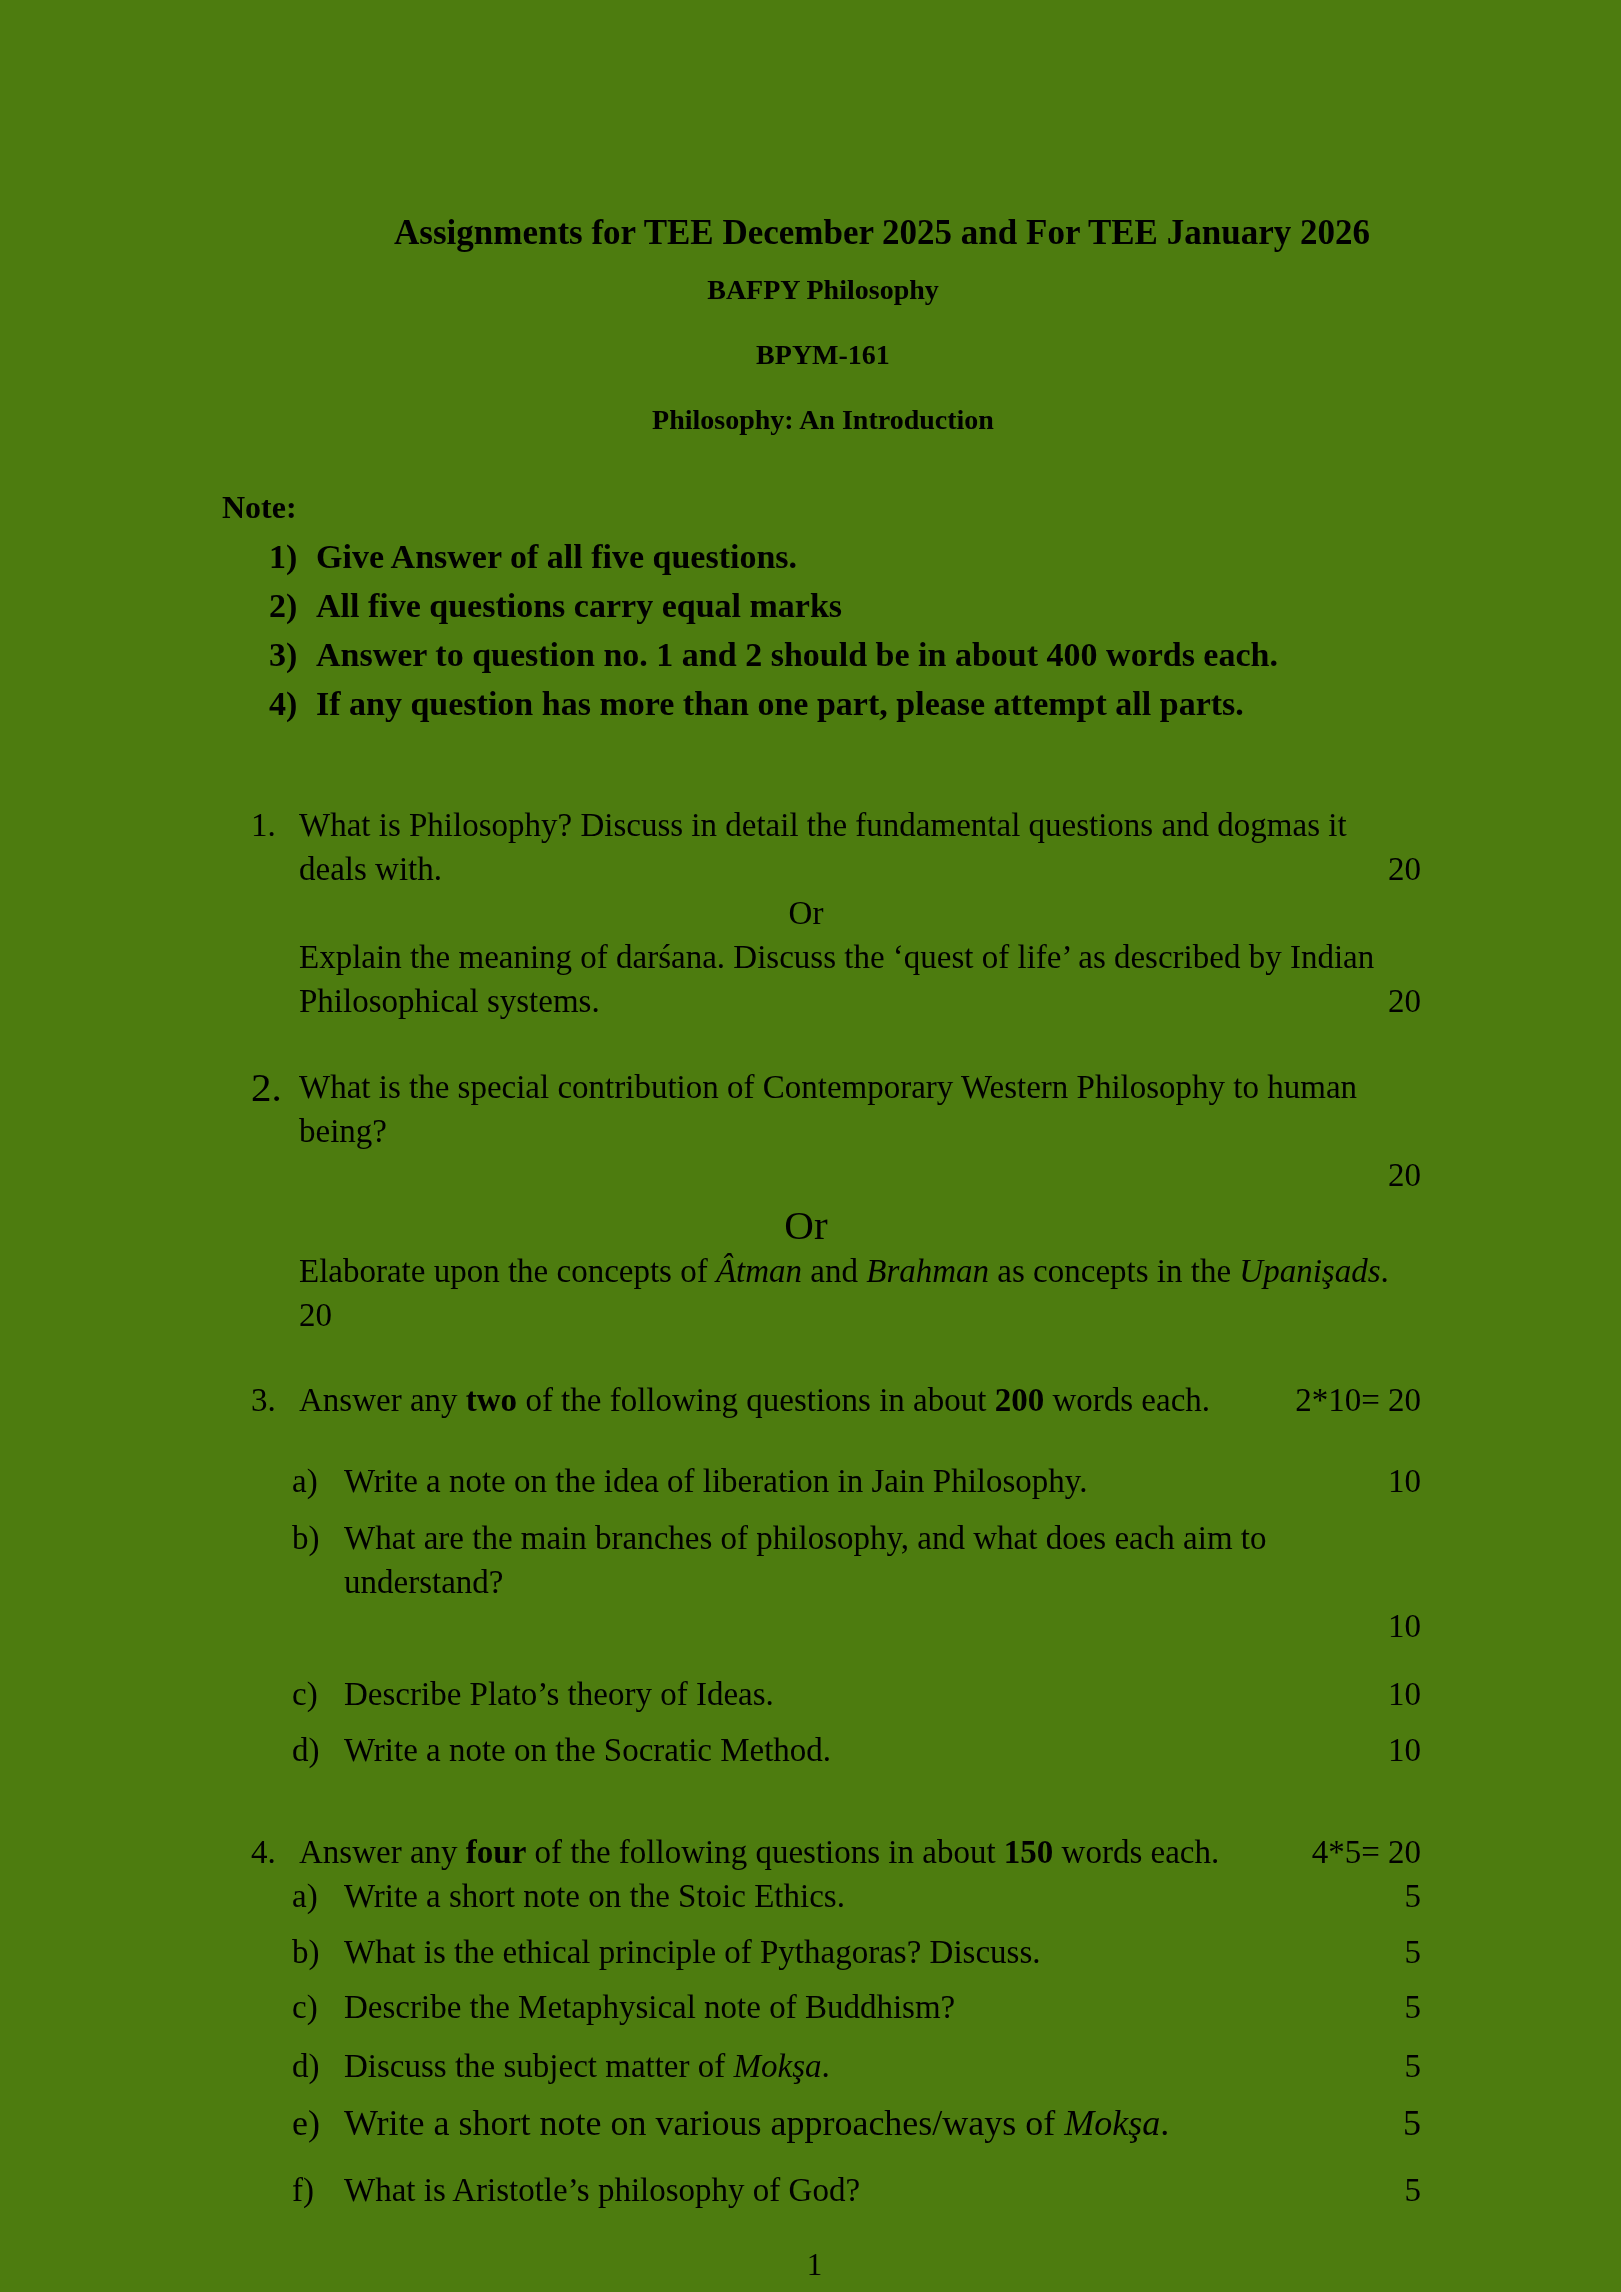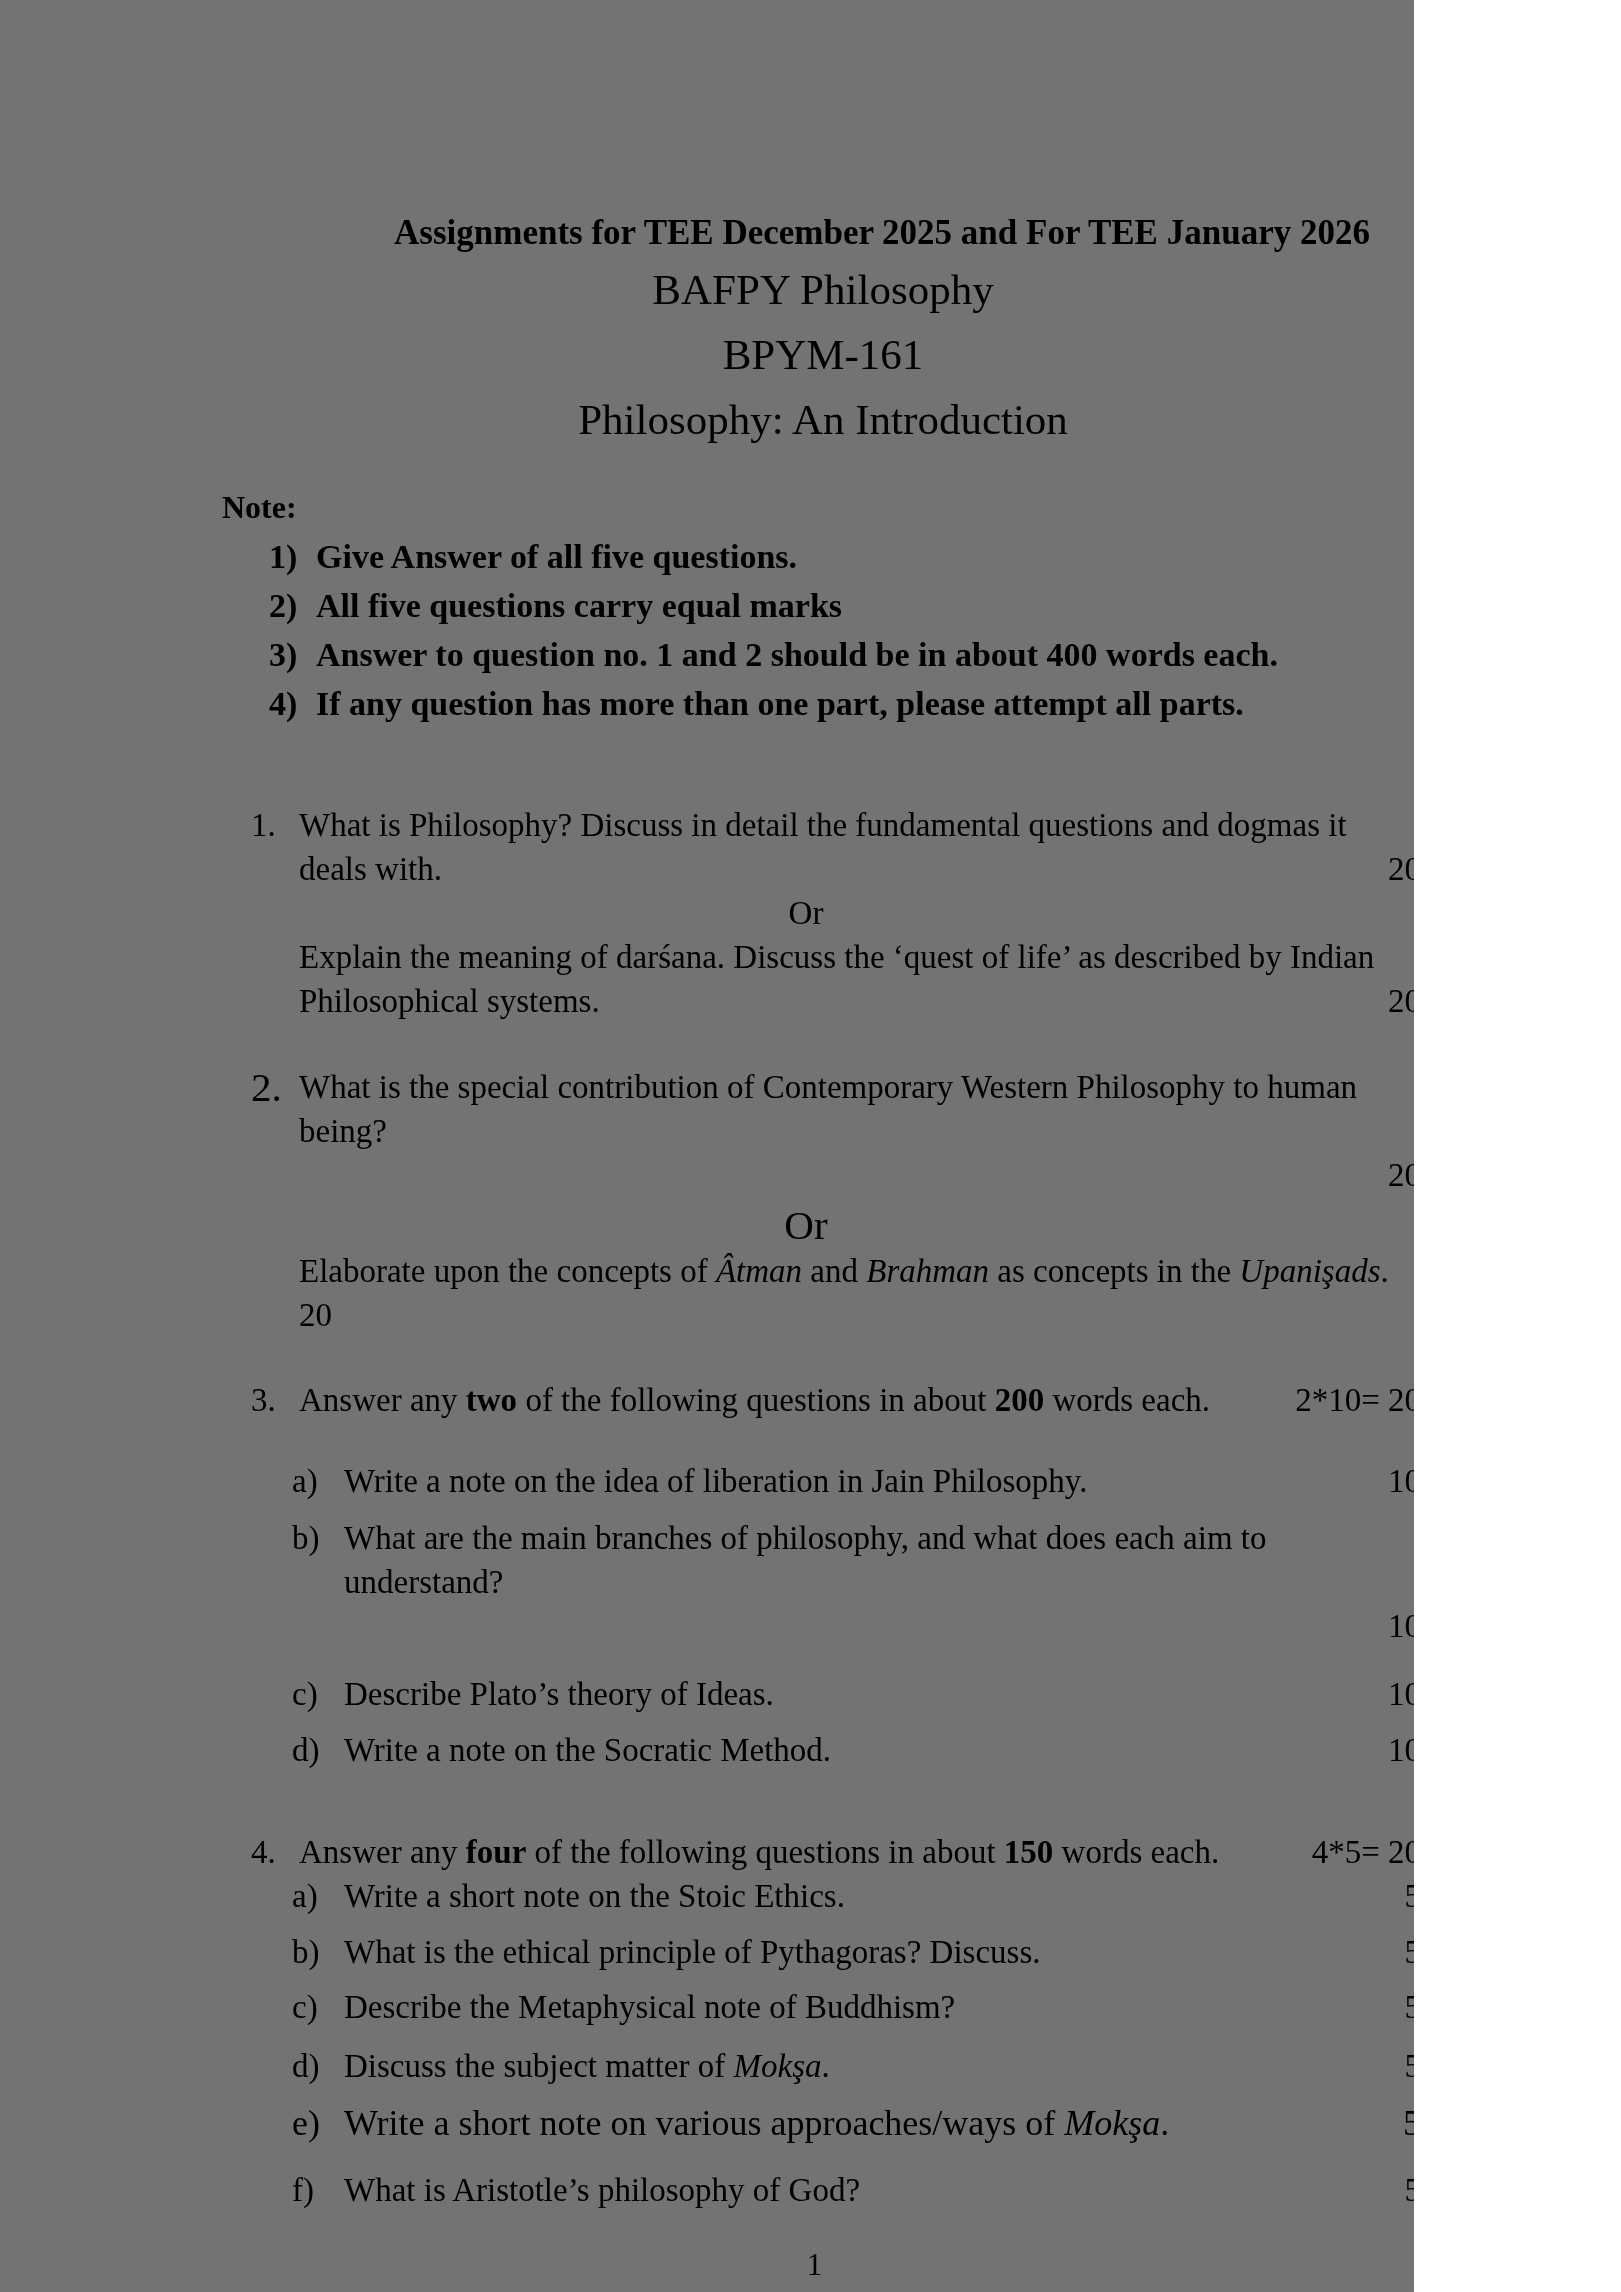--- a/index.html
+++ b/index.html
@@ -1,39 +1,39 @@
 <!DOCTYPE html>
 <html><head>
 <meta charset="utf-8">
 <style>
   html, body { margin: 0; padding: 0; background: #ffffff; }
   .page {
     position: relative;
-    width: 1414px;
+    width: 1621px;
     height: 2293px;
-    background: #737373;
+    background: #4d7c0f;
     color: #000000;
     font-family: "Liberation Serif", "DejaVu Serif", serif;
     overflow: hidden;
   }
   
   .h-title {
     margin: 208px 0 0 294px;
     width: 1176px;
     text-align: center;
     font-weight: bold;
     font-size: 35px;
     line-height: 49px;
   }
   .h-line {
     margin-left: 235px;
     width: 1176px;
     text-align: center;
-    font-weight: normal;
-    font-size: 43px;
+    font-weight: bold;
+    font-size: 28px;
     line-height: 49px;
   }
   .h-prog  { margin-top: 7.8px; }
   .h-code  { margin-top: 16px; }
   .h-course{ margin-top: 16.7px; }
   
   .note-label {
     margin: 39px 0 0 222px;
     font-weight: bold;
     font-size: 32px;

